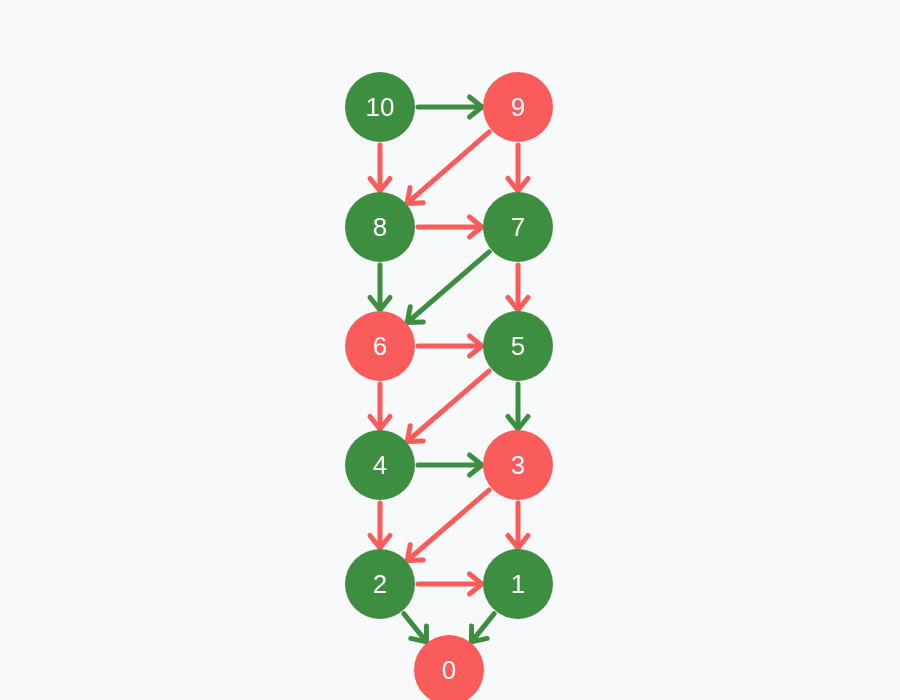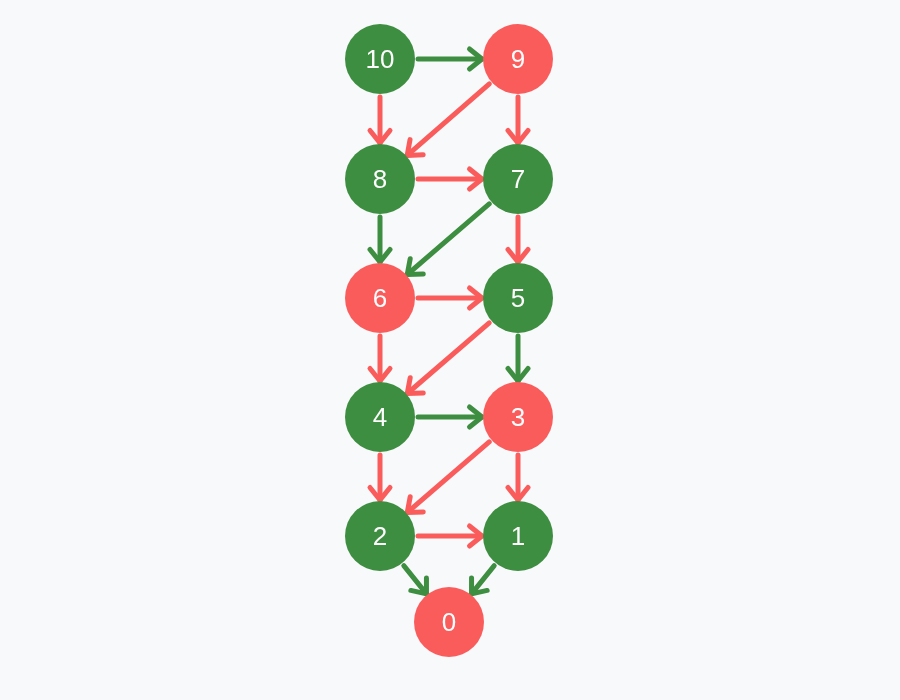--- a/index.html
+++ b/index.html
@@ -7,20 +7,21 @@
     padding: 0;
     width: 900px;
     height: 700px;
     overflow: hidden;
     font-family: "Liberation Sans", "DejaVu Sans", sans-serif;
   }
   .stage {
     position: relative;
     width: 900px;
     height: 648px;
+    margin-top: 48px;
   }
   svg {
     display: block;
   }
   .node-label {
     font-family: "Liberation Sans", "DejaVu Sans", sans-serif;
     font-size: 26px;
     user-select: none;
   }
 </style>

